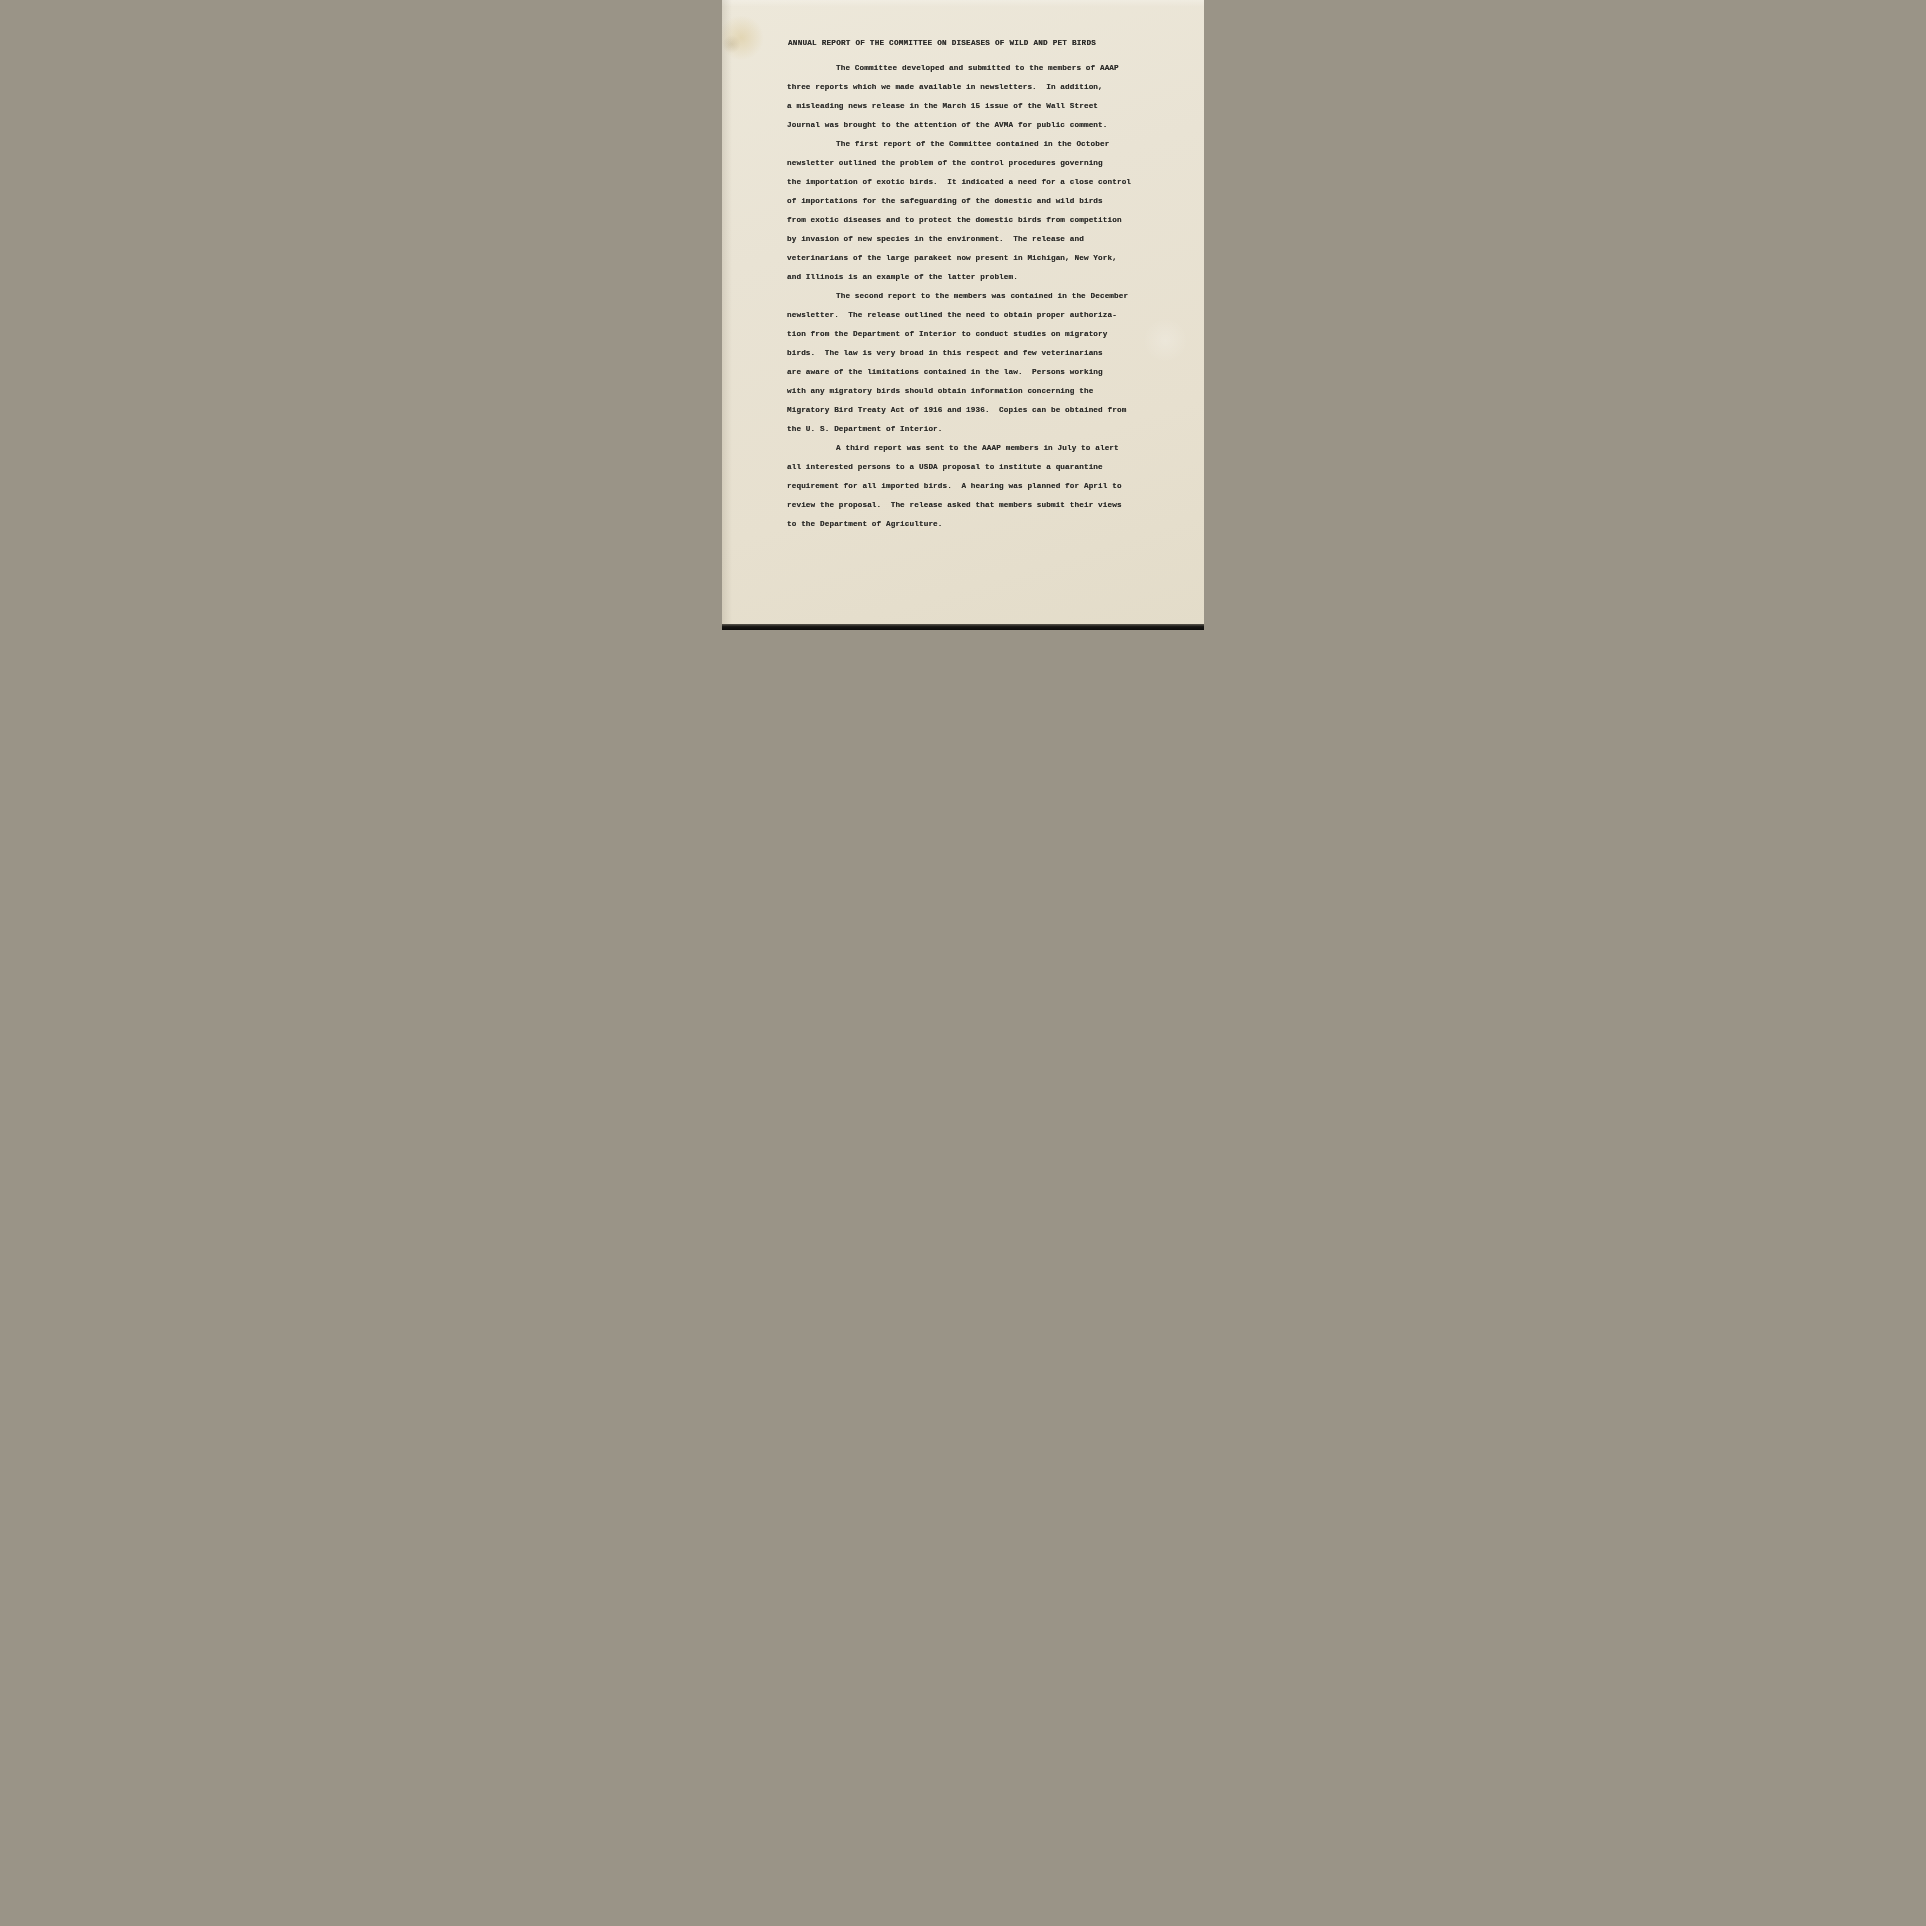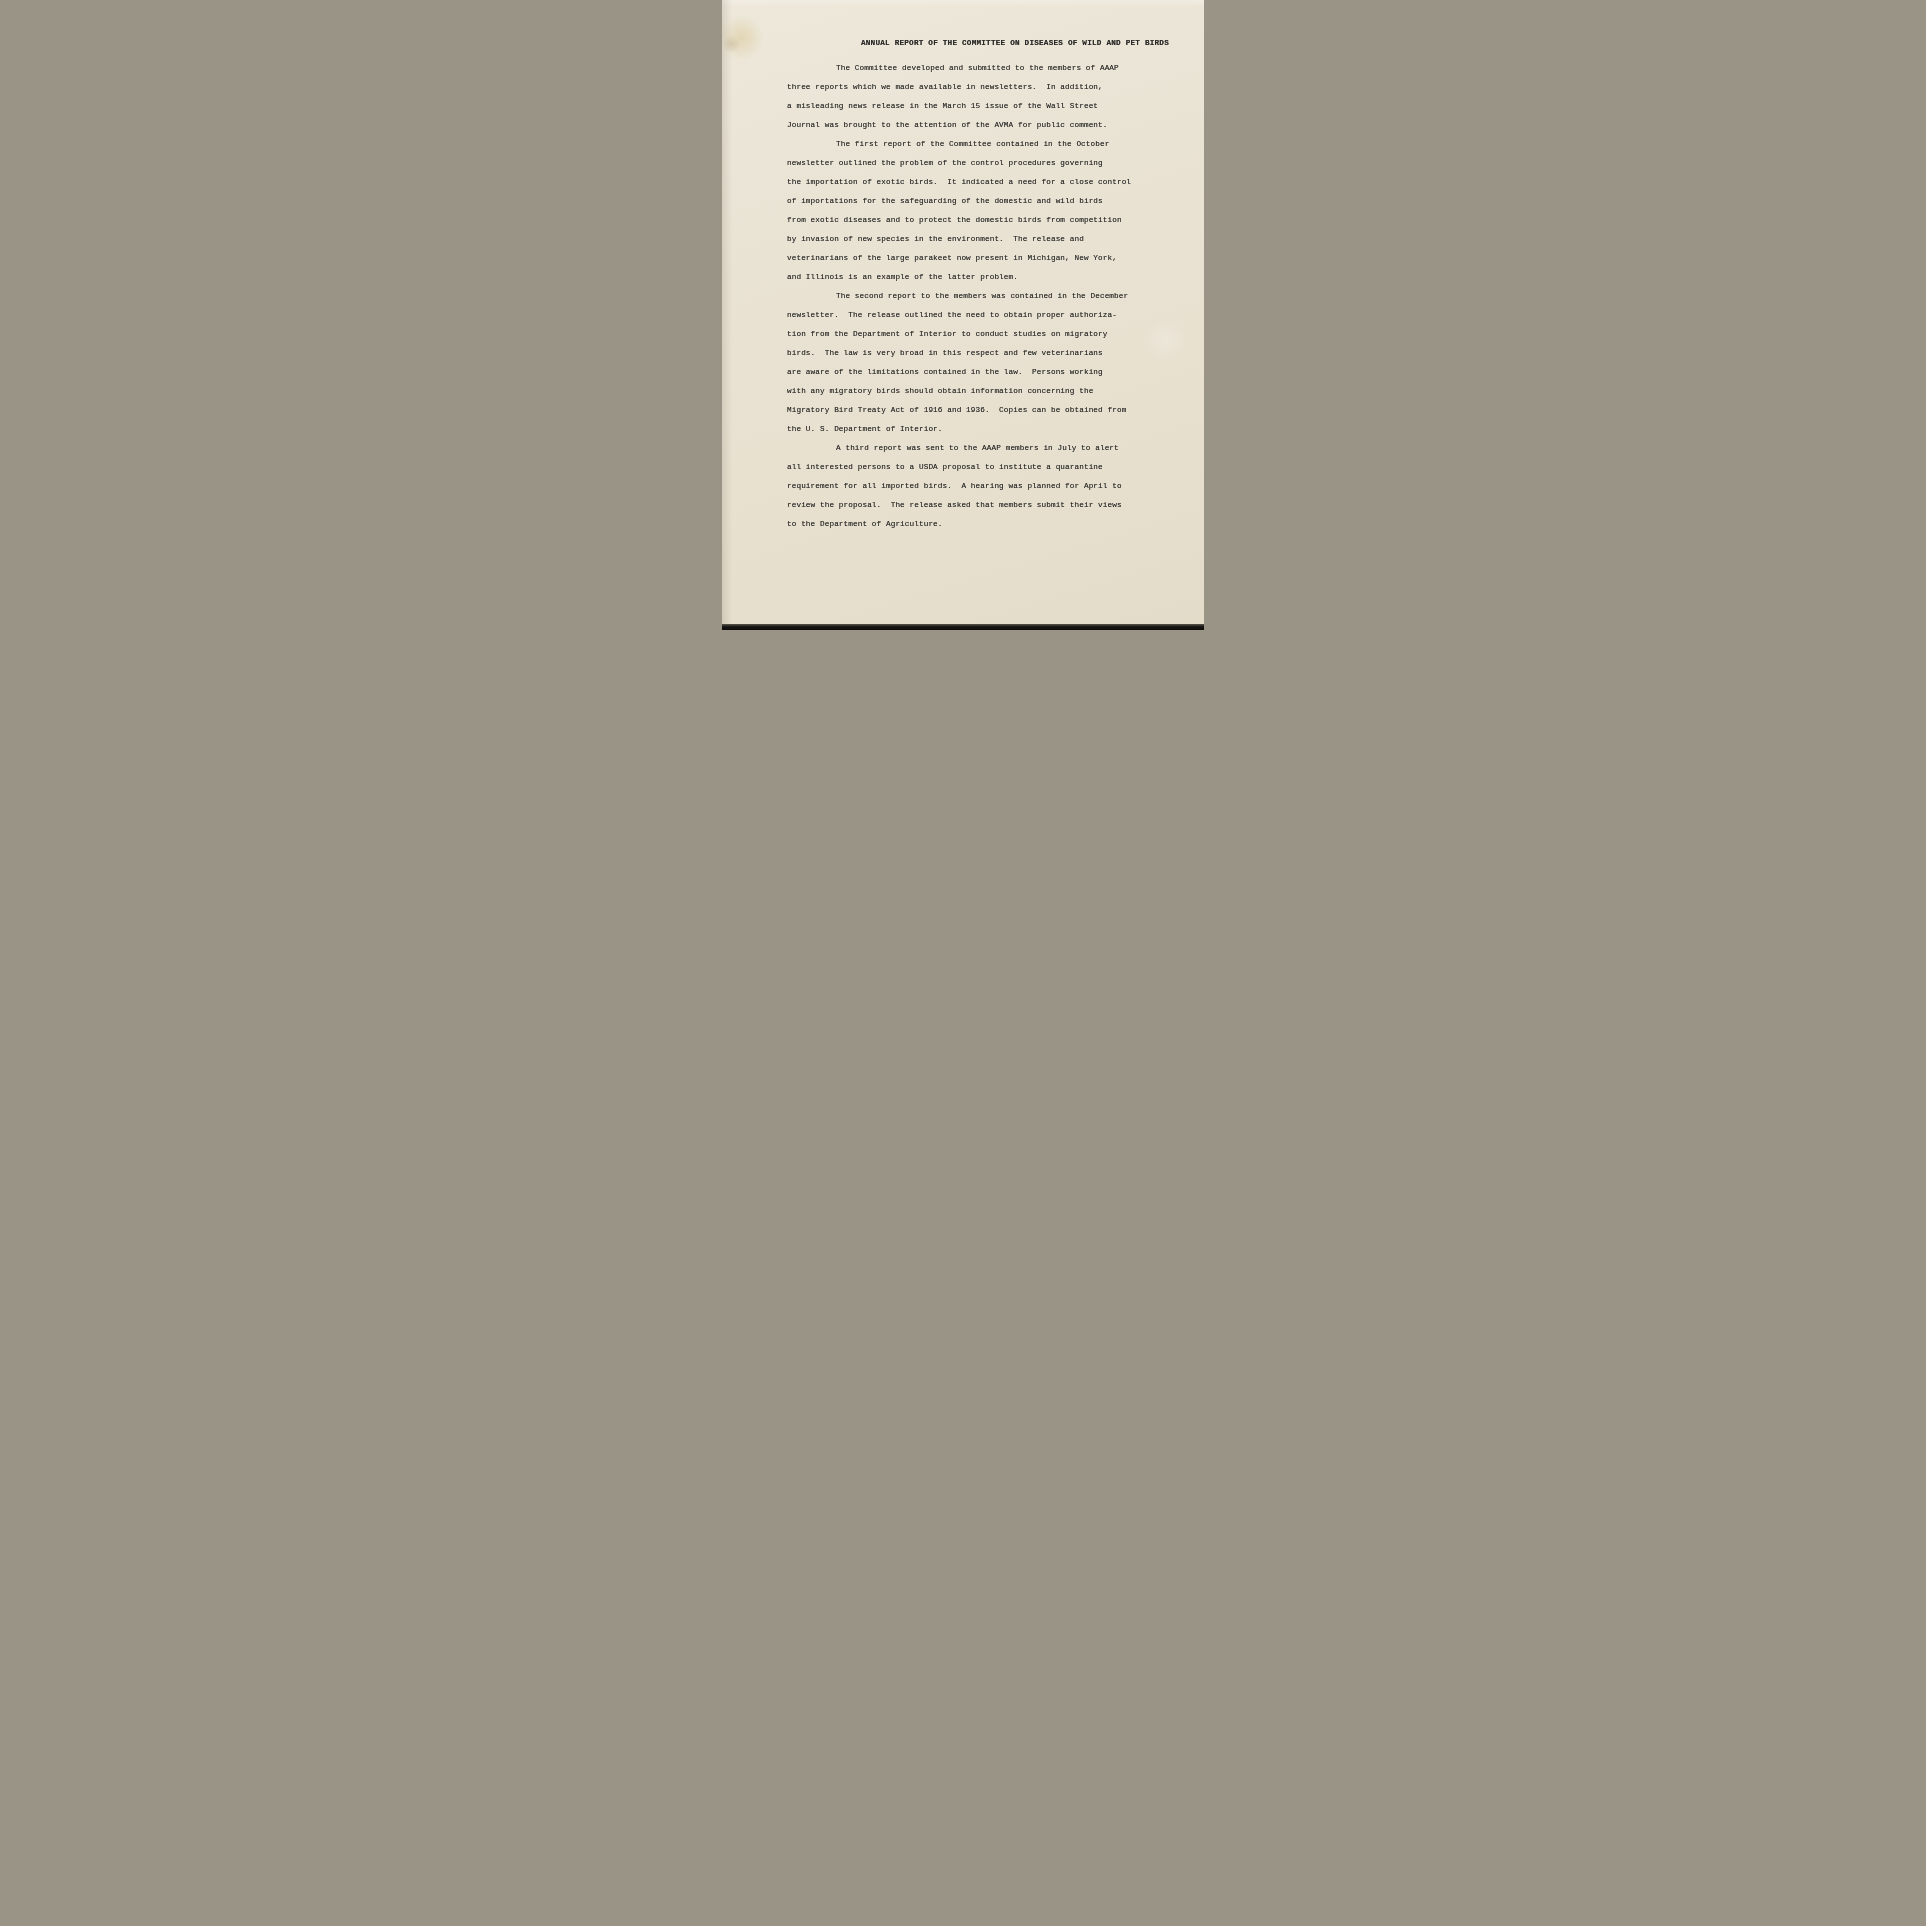--- a/index.html
+++ b/index.html
@@ -27,32 +27,32 @@
     top: 39px;
     right: 35px;
   }
   .doc-title {
     font-size: 7.7px;
     font-weight: 600;
     letter-spacing: 0.2px;
     margin: 0 0 0 1px;
     white-space: pre;
     text-shadow: 0 0 0.2px rgba(30,30,28,0.55);
-    text-align: right;
   }
   .doc-body {
     margin-top: 11.6px;
     font-size: 7.7px;
     line-height: 19px;
     letter-spacing: 0.1px;
     text-shadow: 0 0 0.2px rgba(30,30,28,0.5);
   }
   .line {
     white-space: pre;
     height: 19px;
+    font-weight: bold;
   }
   .line.indent {
     padding-left: 49px;
   }
   .scan-edge-bottom {
     position: absolute;
     left: 0;
     right: 0;
     bottom: 0;
     height: 5.8px;

